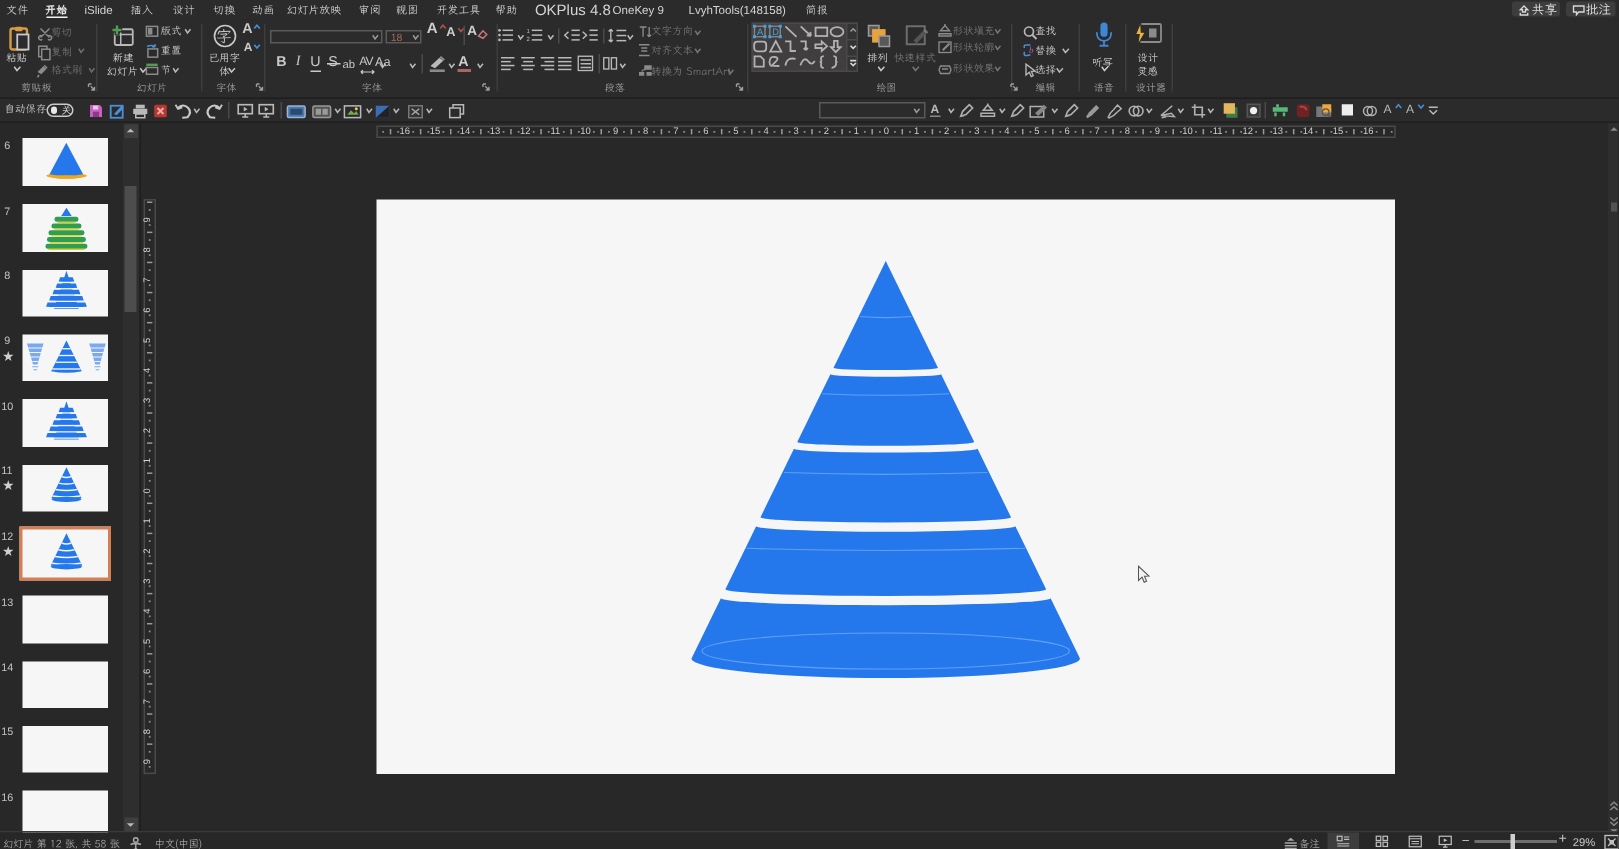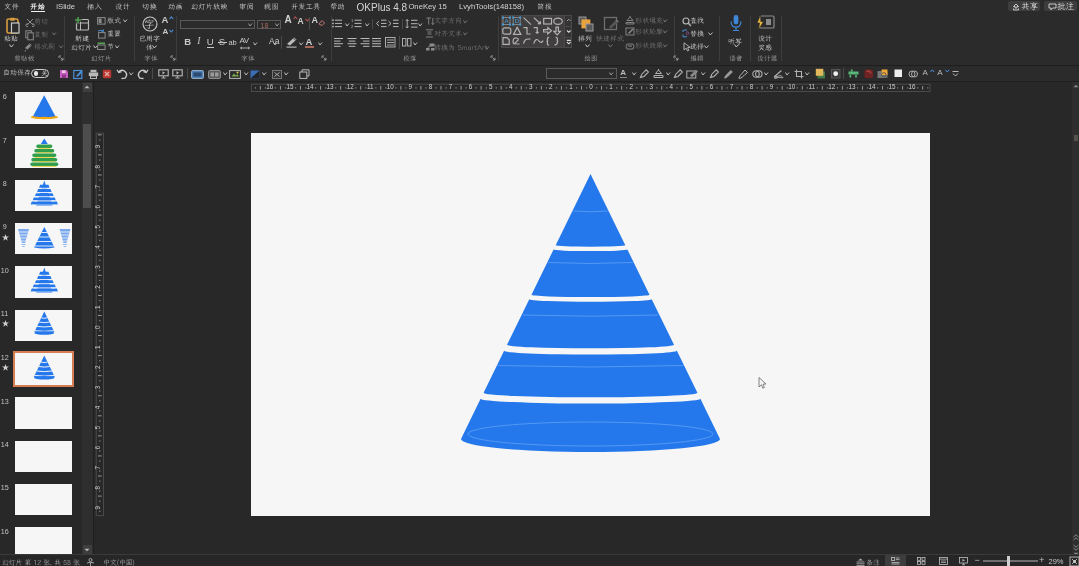--- a/index.html
+++ b/index.html
@@ -189,21 +189,21 @@
         <use href="#g5177" x="3042"></use>
       </g>
     </svg>
 <svg class="ct" style="left:330.1px;top:2.6px">
       <g fill="#d4d4d4" transform="translate(0,6.048) scale(0.0072,-0.0072)">
         <use href="#g5E2E" x="0"></use>
         <use href="#g52A9" x="1056"></use>
       </g>
     </svg>
 <div style="position:absolute;left:356.6px;top:3px;font-size:10px;color:#d4d4d4;font-weight:400;letter-spacing:0px;white-space:pre;line-height:1">OKPlus 4.8</div>
-<div style="position:absolute;left:408.4px;top:3px;font-size:7.7px;color:#d4d4d4;font-weight:400;letter-spacing:0px;white-space:pre;line-height:1">OneKey 15</div>
+<div style="position:absolute;left:408.4px;top:3px;font-size:7.7px;color:#d4d4d4;font-weight:400;letter-spacing:0px;white-space:pre;line-height:1">OneKey 9</div>
 <div style="position:absolute;left:459px;top:3px;font-size:7.7px;color:#d4d4d4;font-weight:400;letter-spacing:0px;white-space:pre;line-height:1">LvyhTools(148158)</div>
 <svg class="ct" style="left:537.3px;top:2.6px">
       <g fill="#d4d4d4" transform="translate(0,6.048) scale(0.0072,-0.0072)">
         <use href="#g7B80" x="0"></use>
         <use href="#g62A5" x="1056"></use>
       </g>
     </svg>
 <div style="position:absolute;left:1007.5px;top:0.6px;width:32.5px;height:10.8px;background:#3d3d3d;border-radius:2px"></div>
 <svg class="ab" style="left:1011.5px;top:2.5px" width="8" height="8">
       <path d="M4 1 L1.5 3.5 H3 V5 H5 V3.5 H6.5 Z M1.5 5.5 V7 H6.5 V5.5" stroke="#d8d8d8" stroke-width="0.9" fill="none"></path>
@@ -475,21 +475,21 @@
 <div style="position:absolute;left:218.8px;top:37.2px;font-size:9.5px;color:#c9c9c9;font-weight:400;letter-spacing:0px;white-space:pre;line-height:1">S</div>
 <div style="position:absolute;left:217.8px;top:42px;width:9px;height:0.9px;background:#c9c9c9;"></div>
 <div style="position:absolute;left:228.4px;top:39.2px;font-size:7.5px;color:#c9c9c9;font-weight:400;letter-spacing:0px;white-space:pre;line-height:1">ab</div>
 <div style="position:absolute;left:239.5px;top:37.2px;font-size:8px;color:#c9c9c9;font-weight:400;letter-spacing:-0.5px;white-space:pre;line-height:1">AV</div>
 <svg class="ab" style="left:240px;top:45.8px" width="11" height="4">
       <path d="M0.5 2 H9.5 M0.5 2 L2 0.8 M0.5 2 L2 3.2 M9.5 2 L8 0.8 M9.5 2 L8 3.2" stroke="#c9c9c9" stroke-width="0.8" fill="none"></path>
     </svg>
 <svg class="ab" style="left:252.5px;top:41.5px" width="6" height="4">
       <path d="M0.5 0.5 L2 3 L4 0.5" stroke="#b9b9b9" stroke-width="1" fill="none"></path>
     </svg>
-<div style="position:absolute;left:269px;top:37.2px;font-size:8.5px;color:#c9c9c9;font-weight:400;letter-spacing:0px;white-space:pre;line-height:1">Aa</div>
+<div style="position:absolute;left:250px;top:37.2px;font-size:8.5px;color:#c9c9c9;font-weight:400;letter-spacing:0px;white-space:pre;line-height:1">Aa</div>
 <svg class="ab" style="left:272.5px;top:41.5px" width="6" height="4">
       <path d="M0.5 0.5 L2 3 L4 0.5" stroke="#b9b9b9" stroke-width="1" fill="none"></path>
     </svg>
 <div style="position:absolute;left:280.5px;top:36px;width:1px;height:13px;background:#4a4a4a;"></div>
 <svg class="ab" style="left:284.5px;top:37px" width="13" height="11">
       <path d="M2 7 L8 1.5 L10.5 3.5 L5 8.5 Z" fill="#b9b9b9"></path>
       <path d="M8.5 0.8 L11.2 3" stroke="#8b8b8b" stroke-width="1.4"></path>
       <rect x="1.5" y="9.3" width="10" height="1.7" fill="#8b8b8b"></rect>
     </svg>
 <svg class="ab" style="left:298.8px;top:41.5px" width="6" height="4">

